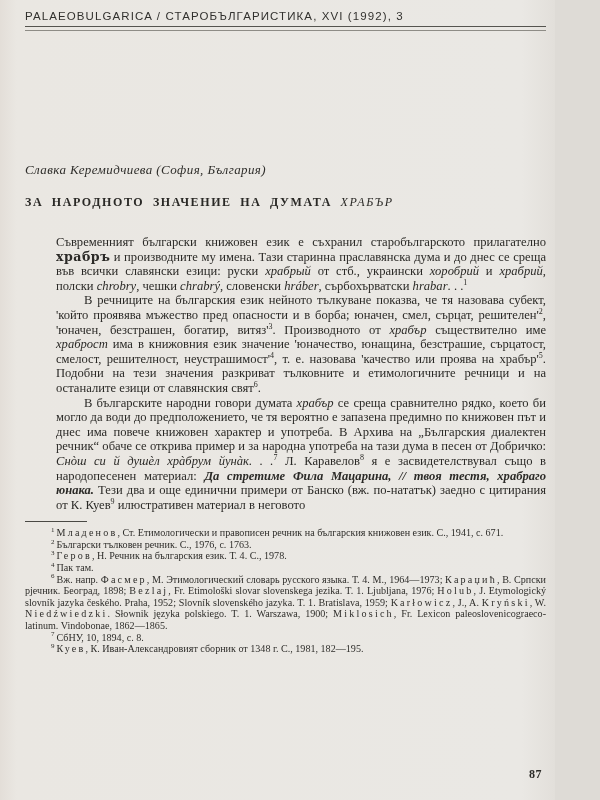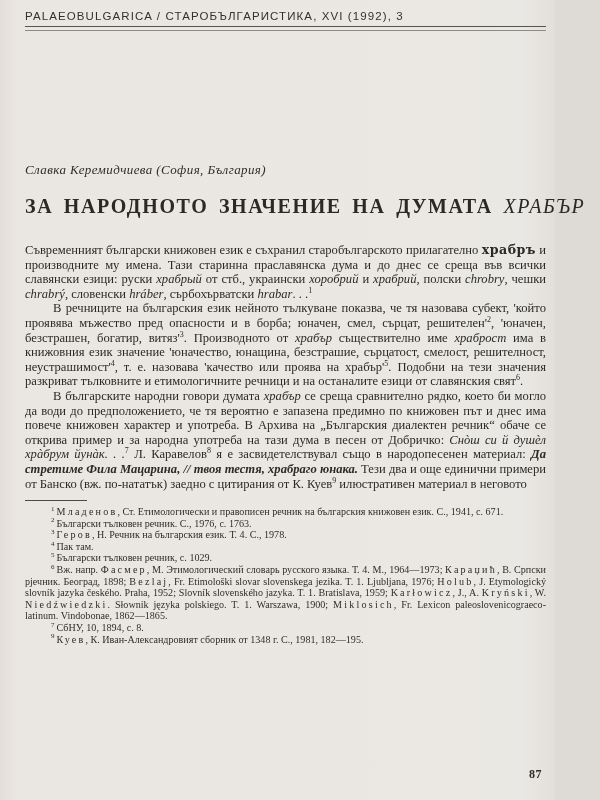--- a/index.html
+++ b/index.html
@@ -33,34 +33,35 @@
   }
   .author-line{
     margin-top:131px;
     font-style:italic;
     font-size:13px;
     letter-spacing:0.4px;
     color:#2e2d2a;
   }
   .article-title{
     margin-top:17px;
-    font-size:20px;
+    font-size:12px;
     font-weight:600;
     letter-spacing:1.6px;
     word-spacing:4px;
     color:#2a2926;
     white-space:nowrap;
   }
   .article-title .it{font-weight:500;}
   .body-text{
     margin-top:25px;
     font-size:12.6px;
     line-height:14.6px;
     text-align:justify;
     color:#2b2a27;
+    margin-left:31px;
   }
   .body-text p{margin:0;}
   .body-text p.indent{text-indent:28px;}
   .it{font-style:italic;}
   .bi{font-style:italic;font-weight:600;}
   .osl{font-family:"DejaVu Serif", serif;font-weight:700;letter-spacing:0.5px;}
   .sp{letter-spacing:2.2px;margin-top:24px;}
   sup{
     font-size:8px;
     line-height:0;
@@ -112,21 +113,20 @@
     <p class="indent"><span>В българските народни говори думата </span><span class="it">храбър</span><span> се среща сравнително рядко, което би могло да води до предположението, че тя вероятно е запазена предимно по книжовен път и днес има повече книжовен характер и употреба. В Архива на „Българския диалектен речник“ обаче се открива пример и за народна употреба на тази дума в песен от Добричко: </span><span class="it">Снòш си й душèл хрàбрум йунàк. . .</span><sup>7</sup><span> Л. Каравелов</span><sup>8</sup><span> я е засвидетелствувал също в народопесенен материал: </span><span class="bi">Да стретиме Фила Мацарина, // твоя тестя, храбраго юнака.</span><span> Тези два и още единични примери от Банско (вж. по-нататък) заедно с цитирания от К. Куев</span><sup>9</sup><span> илюстративен материал в неговото</span></p>
   </div>
 
   <div class="footnote-rule"></div>
 
   <div class="footnotes" id="footnotes">
       <p><sup>1</sup><span class="sp">Младенов</span><span>, Ст. Етимологически и правописен речник на българския книжовен език. С., 1941, с. 671.</span></p>
       <p><sup>2</sup><span>Български тълковен речник. С., 1976, с. 1763.</span></p>
       <p><sup>3</sup><span class="sp">Геров</span><span>, Н. Речник на българския език. Т. 4. С., 1978.</span></p>
       <p><sup>4</sup><span>Пак там.</span></p>
-      <p><sup>5</sup><span>Български тълковен речник, с. 1029.</span></p>
       <p><sup>6</sup><span>Вж. напр. </span><span class="sp">Фасмер</span><span>, М. Этимологический словарь русского языка. Т. 4. М., 1964—1973; </span><span class="sp">Караџић</span><span>, В. Српски рјечник. Београд, 1898; </span><span class="sp">Bezlaj</span><span>, Fr. Etimološki slovar slovenskega jezika. T. 1. Ljubljana, 1976; </span><span class="sp">Holub</span><span>, J. Etymologický slovník jazyka českého. Praha, 1952; Slovník slovenského jazyka. T. 1. Bratislava, 1959; </span><span class="sp">Karłowicz</span><span>, J., A. </span><span class="sp">Kryński</span><span>, W. </span><span class="sp">Niedźwiedzki</span><span>. Słownik języka polskiego. T. 1. Warszawa, 1900; </span><span class="sp">Miklosich</span><span>, Fr. Lexicon paleoslovenicograeco-latinum. Vindobonae, 1862—1865.</span></p>
       <p><sup>7</sup><span>СбНУ, 10, 1894, с. 8.</span></p>
       <p><sup>9</sup><span class="sp">Куев</span><span>, К. Иван-Александровият сборник от 1348 г. С., 1981, 182—195.</span></p>
     </div>
 
   <div class="page-number">87</div>
 
 </div>
 
 </body></html>

